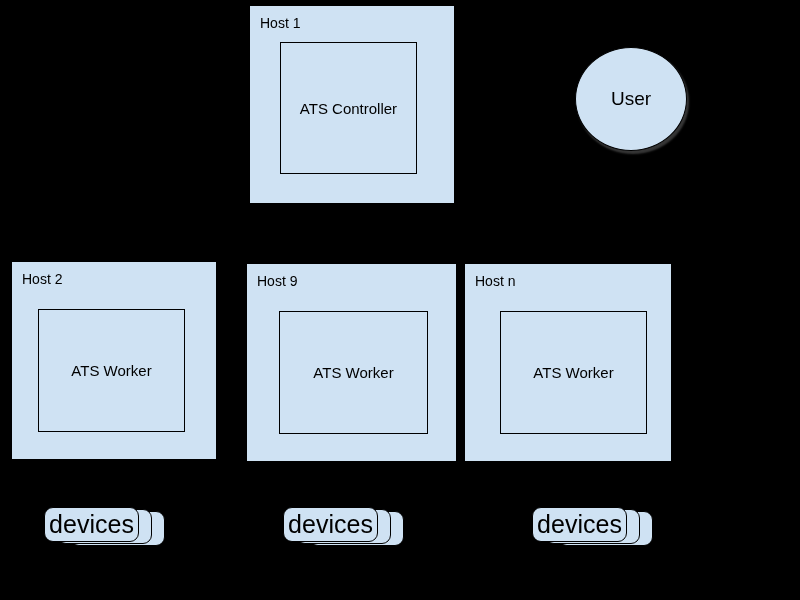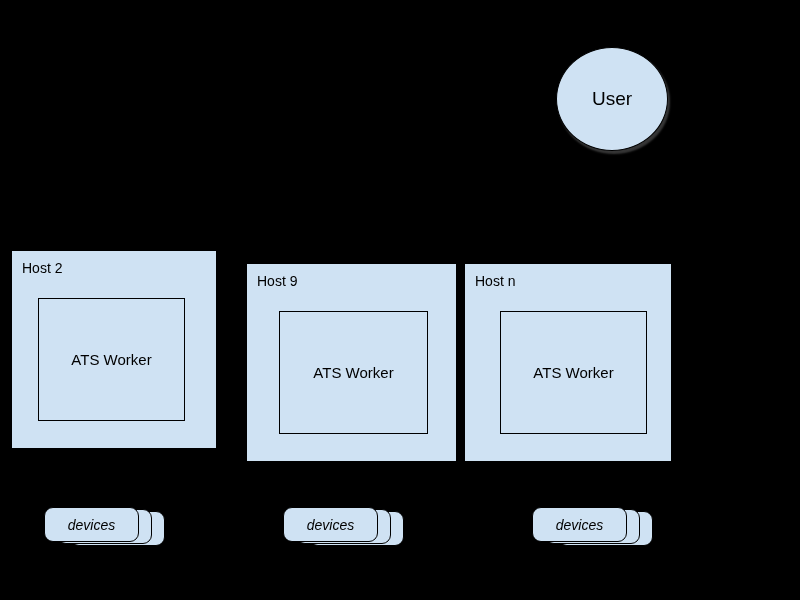--- a/index.html
+++ b/index.html
@@ -42,33 +42,33 @@
     justify-content: center;
   }
   .component-label {
     font-size: 15px;
     white-space: nowrap;
   }
 
   #host-1 { left: 249px; top: 5px;   width: 206px; height: 199px; }
   #host-1 .component-box { left: 30px; top: 36px; width: 137px; height: 132px; }
 
-  #host-2 { left: 11px;  top: 250px; width: 206px; height: 199px; }
+  #host-2 { left: 11px;  top: 261px; width: 206px; height: 199px; }
   #host-2 .component-box { left: 26px; top: 47px; width: 147px; height: 123px; }
 
   #host-3 { left: 246px; top: 263px; width: 211px; height: 199px; }
   #host-3 .component-box { left: 32px; top: 47px; width: 149px; height: 123px; }
 
   #host-n { left: 464px; top: 263px; width: 208px; height: 199px; }
   #host-n .component-box { left: 35px; top: 47px; width: 147px; height: 123px; }
 
   
   .user-circle {
     position: absolute;
-    left: 556px;
+    left: 575px;
     top: 47px;
     width: 112px;
     height: 104px;
     background: #cfe2f3;
     border: 1px solid #000000;
     border-radius: 50%;
     box-sizing: border-box;
     display: flex;
     align-items: center;
     justify-content: center;
@@ -96,34 +96,39 @@
   }
   .devices-card.back-2 { left: 26px; top: 4px; }
   .devices-card.back-1 { left: 13px; top: 2px; }
   .devices-card.front {
     left: 0; top: 0;
     display: flex;
     align-items: center;
     justify-content: center;
   }
   .devices-label {
-    font-size: 14px;
+    font-size: 25px;
     white-space: nowrap;
-    font-style: italic;
   }
 
   #devices-1 { left: 44px;  top: 507px; }
   #devices-2 { left: 283px; top: 507px; }
   #devices-3 { left: 532px; top: 507px; }
 </style>
 </head>
 <body>
 
 <div class="canvas">
 
+  <div class="host" id="host-1">
+    <div class="host-label">Host 1</div>
+    <div class="component-box">
+      <span class="component-label">ATS Controller</span>
+    </div>
+  </div>
 
   <div class="user-circle">
     <span class="user-label">User</span>
   </div>
 
   <div class="host" id="host-2">
     <div class="host-label">Host 2</div>
     <div class="component-box">
       <span class="component-label">ATS Worker</span>
     </div>

